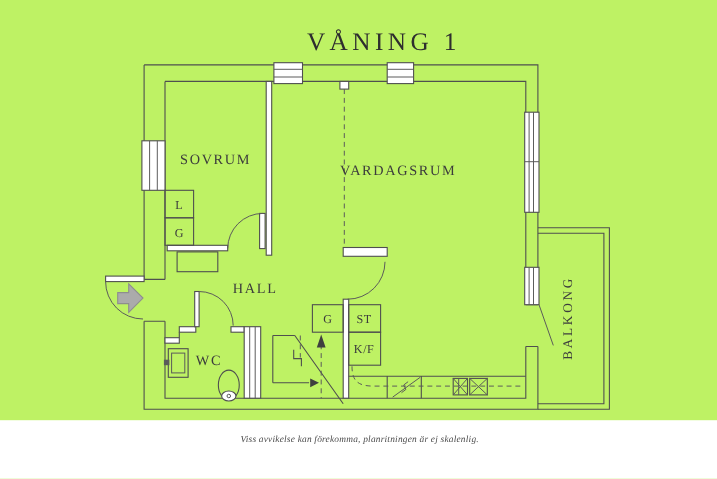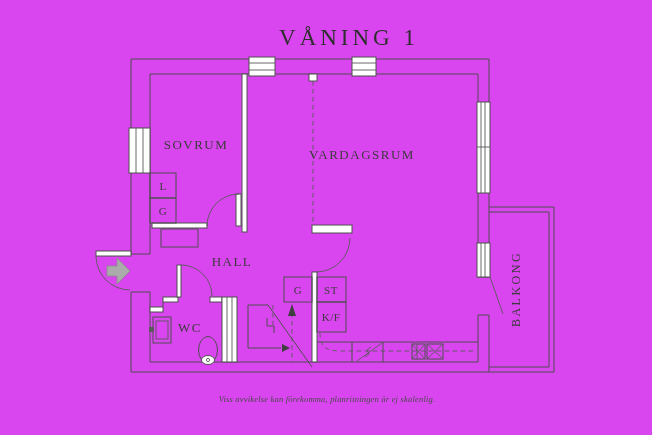--- a/index.html
+++ b/index.html
@@ -1,17 +1,17 @@
 <!DOCTYPE html>
 <html><head>
 <meta charset="utf-8">
 <style>
   html,body{margin:0;padding:0;background:#ffffff;}
   body{width:652px;height:435px;overflow:hidden;}
-  #stage{position:relative;width:652px;height:435px;background:#d946ef;text-align:right;}
+  #stage{position:relative;width:652px;height:382px;background:#bef264;text-align:right;}
   svg{position:absolute;left:0;top:0;}
   .w   {fill:none;stroke:#4f4f4f;stroke-width:1;}
   .wf  {fill:#ffffff;stroke:#4f4f4f;stroke-width:1;}
   .thin{fill:none;stroke:#5a5a5a;stroke-width:0.9;}
   .dash{fill:none;stroke:#5a5a5a;stroke-width:0.9;stroke-dasharray:4.5 3.5;}
   .arr {fill:#3f3f3f;stroke:none;}
   .lbl {font-family:"Liberation Serif", serif; fill:#3c3c3c;}
   .room{font-size:13px;letter-spacing:1.5px;}
   .small{font-size:11px;letter-spacing:0.5px;}
   .title{font-size:23px;letter-spacing:4px;fill:#2e2e2e;}

